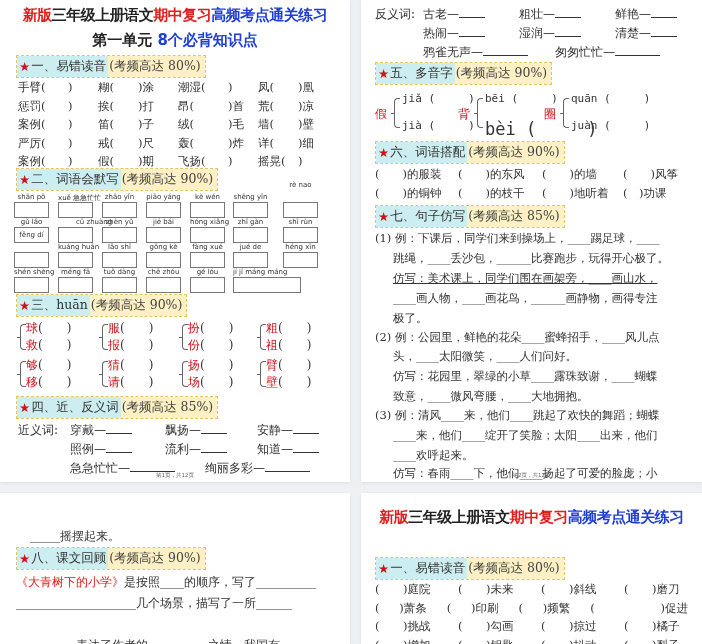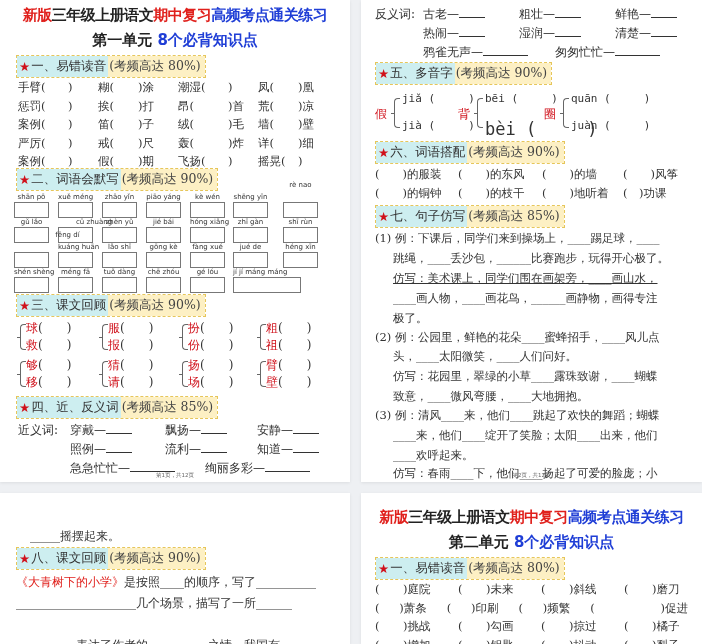--- a/index.html
+++ b/index.html
@@ -109,21 +109,21 @@
   <div class="sec" style="left:16px; top:168px;">
     <span class="l">
         <span class="star">★</span>
         <span>二、词语会默写</span>
       </span>
       <span class="r">(考频高达 90%)</span>
   </div>
   <div id="p1boxes">
       <div class="pinyin" style="left: 14px; top: 193px; width: 35px;">shān pō</div>
       <div class="box" style="left: 14px; top: 202px; width: 35px;"></div>
-      <div class="pinyin" style="left: 58px; top: 193px; width: 35px;">xuě méng</div>
+      <div class="pinyin" style="left: 58px; top: 193px; width: 35px;">xuě 急急忙忙</div>
       <div class="box" style="left: 58px; top: 202px; width: 35px;"></div>
       <div class="pinyin" style="left: 102px; top: 193px; width: 35px;">zhāo yǐn</div>
       <div class="box" style="left: 102px; top: 202px; width: 35px;"></div>
       <div class="pinyin" style="left: 146px; top: 193px; width: 35px;">piāo yáng</div>
       <div class="box" style="left: 146px; top: 202px; width: 35px;"></div>
       <div class="pinyin" style="left: 190px; top: 193px; width: 35px;">kè wén</div>
       <div class="box" style="left: 190px; top: 202px; width: 35px;"></div>
       <div class="pinyin" style="left: 233px; top: 193px; width: 35px;">shēng yīn</div>
       <div class="box" style="left: 233px; top: 202px; width: 35px;"></div>
       <div class="pinyin" style="left: 283px; top: 181px; width: 35px;">rè nao</div>
@@ -135,21 +135,21 @@
       <div class="pinyin" style="left: 102px; top: 218px; width: 35px;">zhèn yǔ</div>
       <div class="box" style="left: 102px; top: 227px; width: 35px;"></div>
       <div class="pinyin" style="left: 146px; top: 218px; width: 35px;">jié bái</div>
       <div class="box" style="left: 146px; top: 227px; width: 35px;"></div>
       <div class="pinyin" style="left: 190px; top: 218px; width: 35px;">hóng xiǎng</div>
       <div class="box" style="left: 190px; top: 227px; width: 35px;"></div>
       <div class="pinyin" style="left: 233px; top: 218px; width: 35px;">zhī gàn</div>
       <div class="box" style="left: 233px; top: 227px; width: 35px;"></div>
       <div class="pinyin" style="left: 283px; top: 218px; width: 35px;">shī rùn</div>
       <div class="box" style="left: 283px; top: 227px; width: 35px;"></div>
-      <div class="pinyin" style="left: 14px; top: 231px; width: 35px; margin-left: 36px;">fēng dí</div>
+      <div class="pinyin" style="left: 14px; top: 231px; width: 35px;">fēng dí</div>
       <div class="box" style="left: 14px; top: 252px; width: 35px;"></div>
       <div class="pinyin" style="left: 58px; top: 243px; width: 35px;">kuáng huān</div>
       <div class="box" style="left: 58px; top: 252px; width: 35px;"></div>
       <div class="pinyin" style="left: 102px; top: 243px; width: 35px;">lǎo shī</div>
       <div class="box" style="left: 102px; top: 252px; width: 35px;"></div>
       <div class="pinyin" style="left: 146px; top: 243px; width: 35px;">gōng kè</div>
       <div class="box" style="left: 146px; top: 252px; width: 35px;"></div>
       <div class="pinyin" style="left: 190px; top: 243px; width: 35px;">fàng xué</div>
       <div class="box" style="left: 190px; top: 252px; width: 35px;"></div>
       <div class="pinyin" style="left: 233px; top: 243px; width: 35px;">jué de</div>
@@ -166,21 +166,21 @@
       <div class="box" style="left: 146px; top: 277px; width: 35px;"></div>
       <div class="pinyin" style="left: 190px; top: 268px; width: 35px;">gé lóu</div>
       <div class="box" style="left: 190px; top: 277px; width: 35px;"></div>
       <div class="pinyin" style="left: 233px; top: 268px; width: 68px; text-align: left;">jí jí máng máng</div>
       <div class="box" style="left: 233px; top: 277px; width: 68px;"></div>
     </div>
 
   <div class="sec" style="left:16px; top:294px;">
     <span class="l">
         <span class="star">★</span>
-        <span>三、课文回顾</span>
+        <span>三、huān</span>
       </span>
       <span class="r">(考频高达 90%)</span>
   </div>
   <div id="p1sim">
       <div class="brace" style="left: 20px; top: 324px; height: 26px;"></div>
       <div class="sim" style="left: 26px; top: 320px;"><span class="ch">球</span><span>(　　)</span></div>
       <div class="sim" style="left: 26px; top: 337px;"><span class="ch">救</span><span>(　　)</span></div>
       <div class="brace" style="left: 102px; top: 324px; height: 26px;"></div>
       <div class="sim" style="left: 108px; top: 320px;"><span class="ch">服</span><span>(　　)</span></div>
       <div class="sim" style="left: 108px; top: 337px;"><span class="ch">报</span><span>(　　)</span></div>
@@ -318,23 +318,20 @@
     <span class="red">《大青树下的小学》</span><span>是按照____的顺序，写了__________</span>
   </div>
   <div class="abs txt" style="left:16px; top:101px;">____________________几个场景，描写了一所______</div>
   <div class="abs txt" style="left:16px; top:143px;">________，表达了作者的__________之情。我国有______</div>
 </div>
 
 <div class="page" id="p4">
   <div class="abs title" style="top:15px;">
     <span class="red">新版</span><span class="dark">三年级上册语文</span><span class="red">期中复习</span><span class="blue">高频考点通关练习</span>
   </div>
-  <div class="abs subtitle" style="top:40px;">
-    <span class="dark">第二单元</span>&nbsp;<span class="blue">8个必背知识点</span>
-  </div>
   <div class="sec" style="left:14px; top:64px;">
     <span class="l">
         <span class="star">★</span>
         <span>一、易错读音</span>
       </span>
       <span class="r">(考频高达 80%)</span>
   </div>
   <div class="grid5" style="left:14px; top:89px; width:320px;" id="p4grid">
       <div class="row">
         <span style="width: 28px;">(</span>

